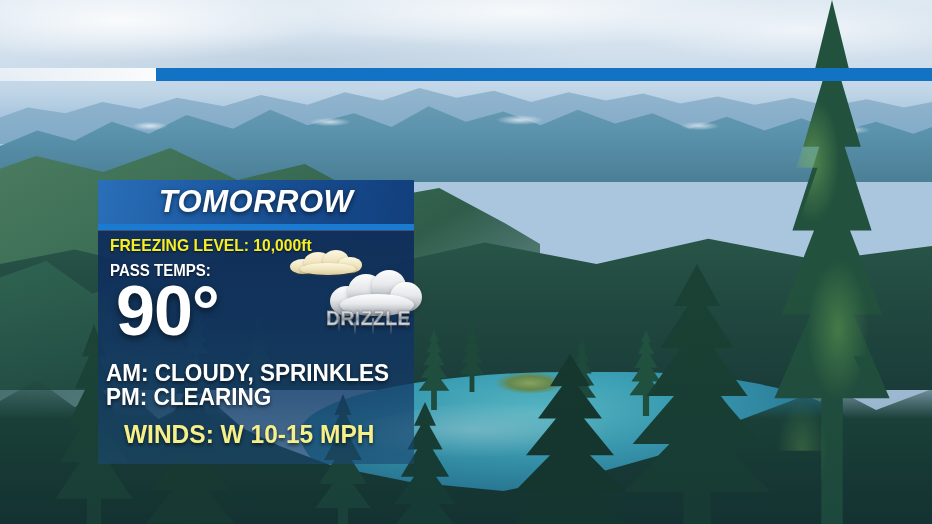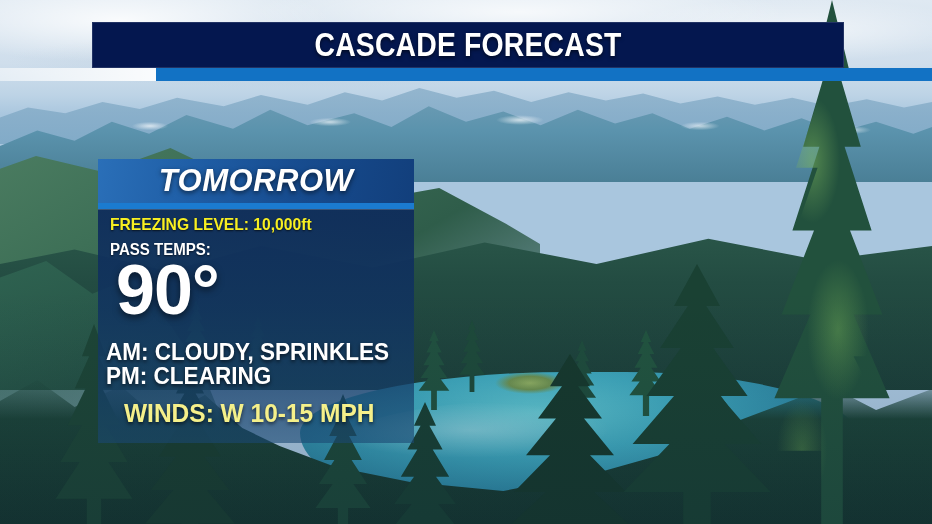--- a/index.html
+++ b/index.html
@@ -176,21 +176,21 @@
     background: linear-gradient(90deg, rgba(255,255,255,.55), rgba(255,255,255,.92));
   }
   .banner-underbar-blue {
     position: absolute; left: 156px; top: 68px; width: 776px; height: 13px;
     background: #1272c4;
   }
 
   
   .panel {
     position: absolute;
-    left: 98px; top: 159px; width: 316px; height: 284px;
+    left: 98px; top: 180px; width: 316px; height: 284px;
     background: linear-gradient(180deg,
       rgba(13,42,90,.94) 0%,
       rgba(14,44,92,.92) 22%,
       rgba(16,50,96,.86) 52%,
       rgba(20,60,104,.74) 78%,
       rgba(26,72,114,.60) 100%);
     overflow: hidden;
   }
   .panel-head {
     position: absolute; left: 0; top: 0; width: 100%; height: 44px;
@@ -375,35 +375,59 @@
       </div>
 
     <div class="big-tree">
       <div class="conifer"></div>
       <div class="big-tree-hi"></div>
     </div>
 
     <div class="scene-grade"></div>
   </div>
 
-  <div class="banner">
-    <div class="banner-title">CASCADE FORECAST</div>
-  </div>
   <div class="banner-underbar-white"></div>
   <div class="banner-underbar-blue"></div>
 
   <div class="panel">
 
     <div class="panel-head">
       <span class="panel-head-text">TOMORROW</span>
     </div>
     <div class="panel-head-rule"></div>
 
     <div class="freezing-level">FREEZING LEVEL:  10,000ft</div>
     <div class="pass-temps">PASS TEMPS:</div>
     <div class="temp-value">90°</div>
     <div class="am-line">AM:  CLOUDY, SPRINKLES</div>
     <div class="pm-line">PM:  CLEARING</div>
     <div class="winds-line">WINDS:  W 10-15 MPH</div>
   </div>
 
+  <div class="wx-icon">
+    <div class="sun-glow"></div>
+
+    <div class="cloud-small">
+      <div class="puff" style="left:0px;  top:9px;  width:26px; height:15px;"></div>
+      <div class="puff" style="left:14px; top:2px;  width:28px; height:20px;"></div>
+      <div class="puff" style="left:33px; top:0px;  width:26px; height:21px;"></div>
+      <div class="puff" style="left:48px; top:7px;  width:24px; height:16px;"></div>
+      <div class="puff" style="left:10px; top:13px; width:56px; height:12px;"></div>
+    </div>
+
+    <div class="cloud-big">
+      <div class="puff" style="left:0px;  top:16px; width:34px; height:30px;"></div>
+      <div class="puff" style="left:18px; top:4px;  width:36px; height:34px;"></div>
+      <div class="puff" style="left:42px; top:0px;  width:34px; height:33px;"></div>
+      <div class="puff" style="left:60px; top:12px; width:32px; height:30px;"></div>
+      <div class="puff" style="left:10px; top:24px; width:74px; height:22px;"></div>
+    </div>
+
+    <div class="drip" style="left:70px;  top:98px;  height:16px;"></div>
+    <div class="drip" style="left:86px;  top:104px; height:13px;"></div>
+    <div class="drip" style="left:104px; top:100px; height:17px;"></div>
+    <div class="drip" style="left:122px; top:103px; height:14px;"></div>
+    <div class="drip" style="left:138px; top:99px;  height:12px;"></div>
+
+    <div class="drizzle-label">DRIZZLE</div>
+  </div>
 
 </div>
 
 </body></html>

